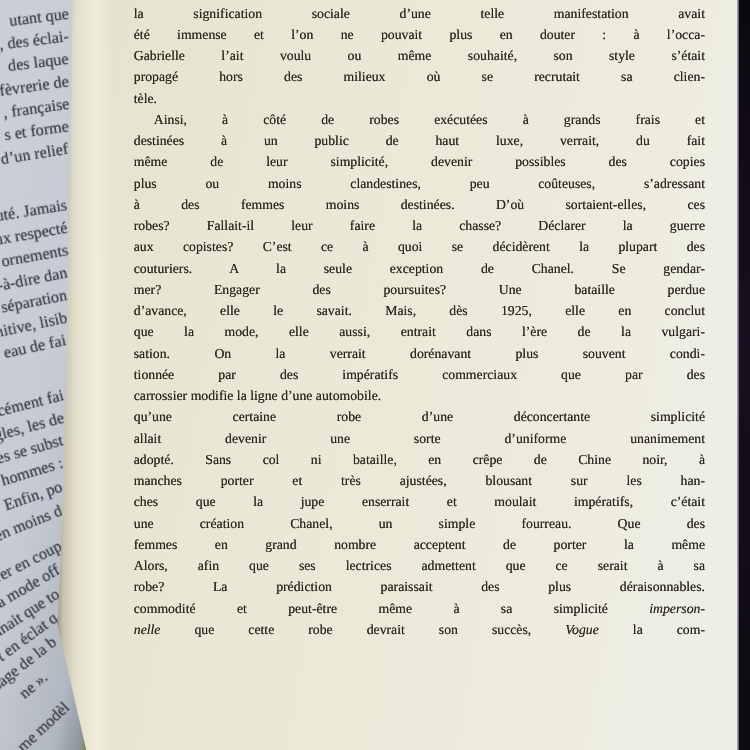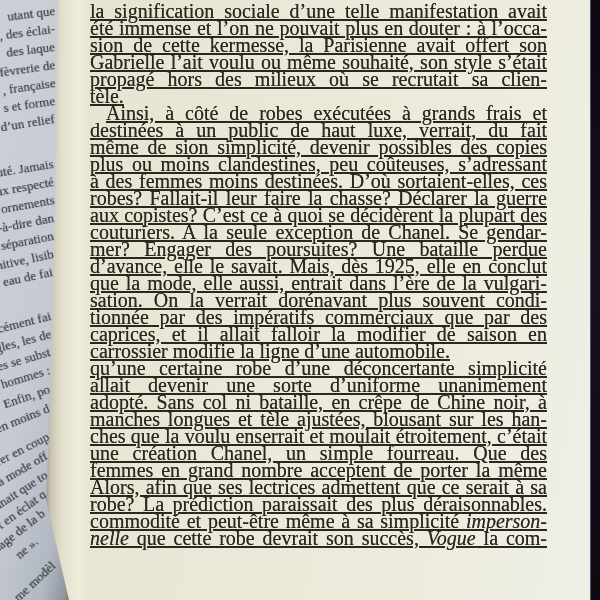--- a/index.html
+++ b/index.html
@@ -17,25 +17,24 @@
     background:linear-gradient(100deg,#e6e2cf 0%,#ebe7d6 35%,#edebdc 70%,#eef0e7 100%);
   }
   
   .gutter{
     position:absolute;top:0;bottom:0;left:0;width:46px;
     background:linear-gradient(to right,#8f8c80 0px,#c9c5b2 7px,#e4e0cd 18px,#efecdb 34px,rgba(239,236,219,0) 46px);
     pointer-events:none;
   }
   
   .text-col{
-    position:absolute;left:46px;top:3px;width:457px;
+    position:absolute;left:63px;top:3px;width:457px;
     color:#2b2720;
-    font-size:20px;line-height:17px;
+    font-size:11px;line-height:17px;
     text-shadow:0 0 .5px rgba(43,39,32,.75);
-    text-decoration:underline;
   }
   .line{text-align:justify;text-align-last:justify;height:17px;overflow:visible;white-space:nowrap0;}
   .line.ind{text-indent:16px;}
   .line.end{text-align-last:left;}
   .it{font-style:italic;}
 
   
   .left-page{
     position:absolute;top:0;left:0;width:70px;height:600px;
     background:linear-gradient(103deg,#ccd0d6 0%,#c6cbd3 55%,#b2b8c2 86%,#8e949e 97%,#7d8038 100%);
@@ -59,44 +58,42 @@
 </head>
 <body>
 
 <div class="book">
 
   <div class="right-page">
     <div class="gutter"></div>
     <div class="text-col">
         <div class="line"><span>la signification sociale d’une telle manifestation avait</span></div>
         <div class="line"><span>été immense et l’on ne pouvait plus en douter : à l’occa-</span></div>
-        <div class="line"><span>sion de cette kermesse, la Parisienne avait offert son</span></div>
         <div class="line"><span>Gabrielle l’ait voulu ou même souhaité, son style s’était</span></div>
         <div class="line"><span>propagé hors des milieux où se recrutait sa clien-</span></div>
         <div class="line end"><span>tèle.</span></div>
         <div class="line ind"><span>Ainsi, à côté de robes exécutées à grands frais et</span></div>
         <div class="line"><span>destinées à un public de haut luxe, verrait, du fait</span></div>
-        <div class="line"><span>même de sion simplicité, devenir possibles des copies</span></div>
+        <div class="line"><span>même de leur simplicité, devenir possibles des copies</span></div>
         <div class="line"><span>plus ou moins clandestines, peu coûteuses, s’adressant</span></div>
         <div class="line"><span>à des femmes moins destinées. D’où sortaient-elles, ces</span></div>
         <div class="line"><span>robes? Fallait-il leur faire la chasse? Déclarer la guerre</span></div>
         <div class="line"><span>aux copistes? C’est ce à quoi se décidèrent la plupart des</span></div>
         <div class="line"><span>couturiers. A la seule exception de Chanel. Se gendar-</span></div>
         <div class="line"><span>mer? Engager des poursuites? Une bataille perdue</span></div>
         <div class="line"><span>d’avance, elle le savait. Mais, dès 1925, elle en conclut</span></div>
         <div class="line"><span>que la mode, elle aussi, entrait dans l’ère de la vulgari-</span></div>
         <div class="line"><span>sation. On la verrait dorénavant plus souvent condi-</span></div>
         <div class="line"><span>tionnée par des impératifs commerciaux que par des</span></div>
-        <div class="line"><span>caprices, et il allait falloir la modifier de saison en</span></div>
         <div class="line end"><span>carrossier modifie la ligne d’une automobile.</span></div>
         <div class="line"><span>qu’une certaine robe d’une déconcertante simplicité</span></div>
         <div class="line"><span>allait devenir une sorte d’uniforme unanimement</span></div>
         <div class="line"><span>adopté. Sans col ni bataille, en crêpe de Chine noir, à</span></div>
-        <div class="line"><span>manches longues et tèle ajustées, blousant sur les han-</span></div>
-        <div class="line"><span>ches que la voulu enserrait et moulait étroitement, c’était</span></div>
+        <div class="line"><span>manches porter et très ajustées, blousant sur les han-</span></div>
+        <div class="line"><span>ches que la jupe enserrait et moulait impératifs, c’était</span></div>
         <div class="line"><span>une création Chanel, un simple fourreau. Que des</span></div>
         <div class="line"><span>femmes en grand nombre acceptent de porter la même</span></div>
         <div class="line"><span>Alors, afin que ses lectrices admettent que ce serait à sa</span></div>
         <div class="line"><span>robe? La prédiction paraissait des plus déraisonnables.</span></div>
         <div class="line"><span>commodité et peut-être même à sa simplicité </span><span class="it">imperson-</span></div>
         <div class="line"><span class="it">nelle</span><span> que cette robe devrait son succès, </span><span class="it">Vogue</span><span> la com-</span></div>
       </div>
   </div>
 
   <div class="left-page">

